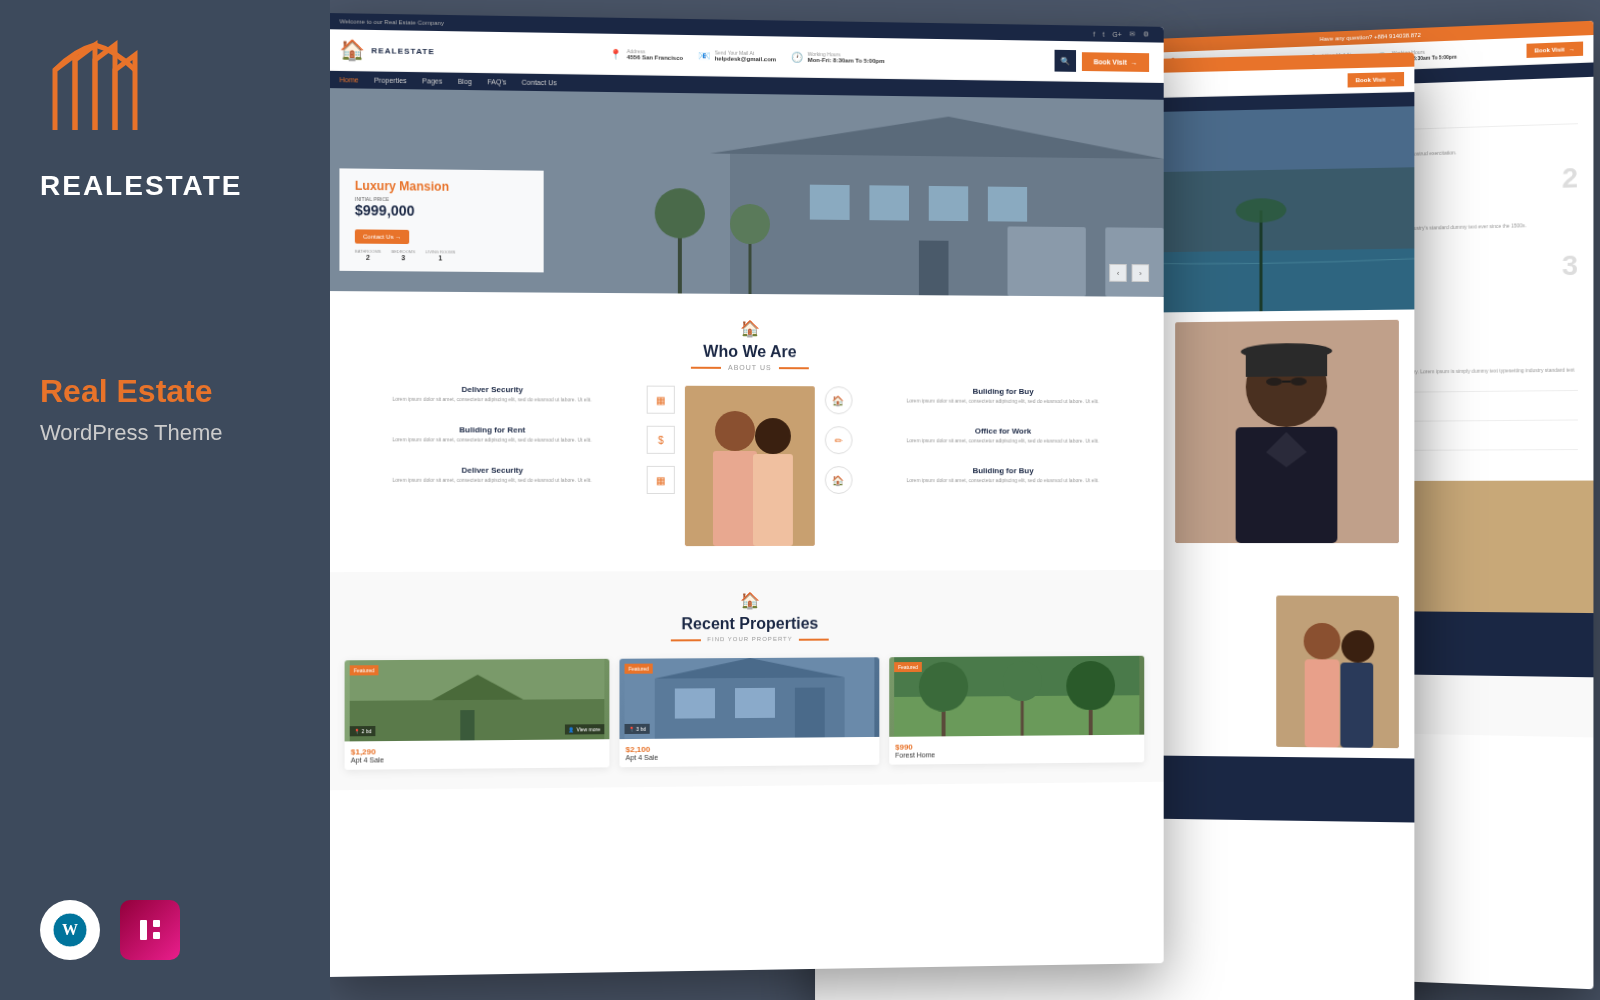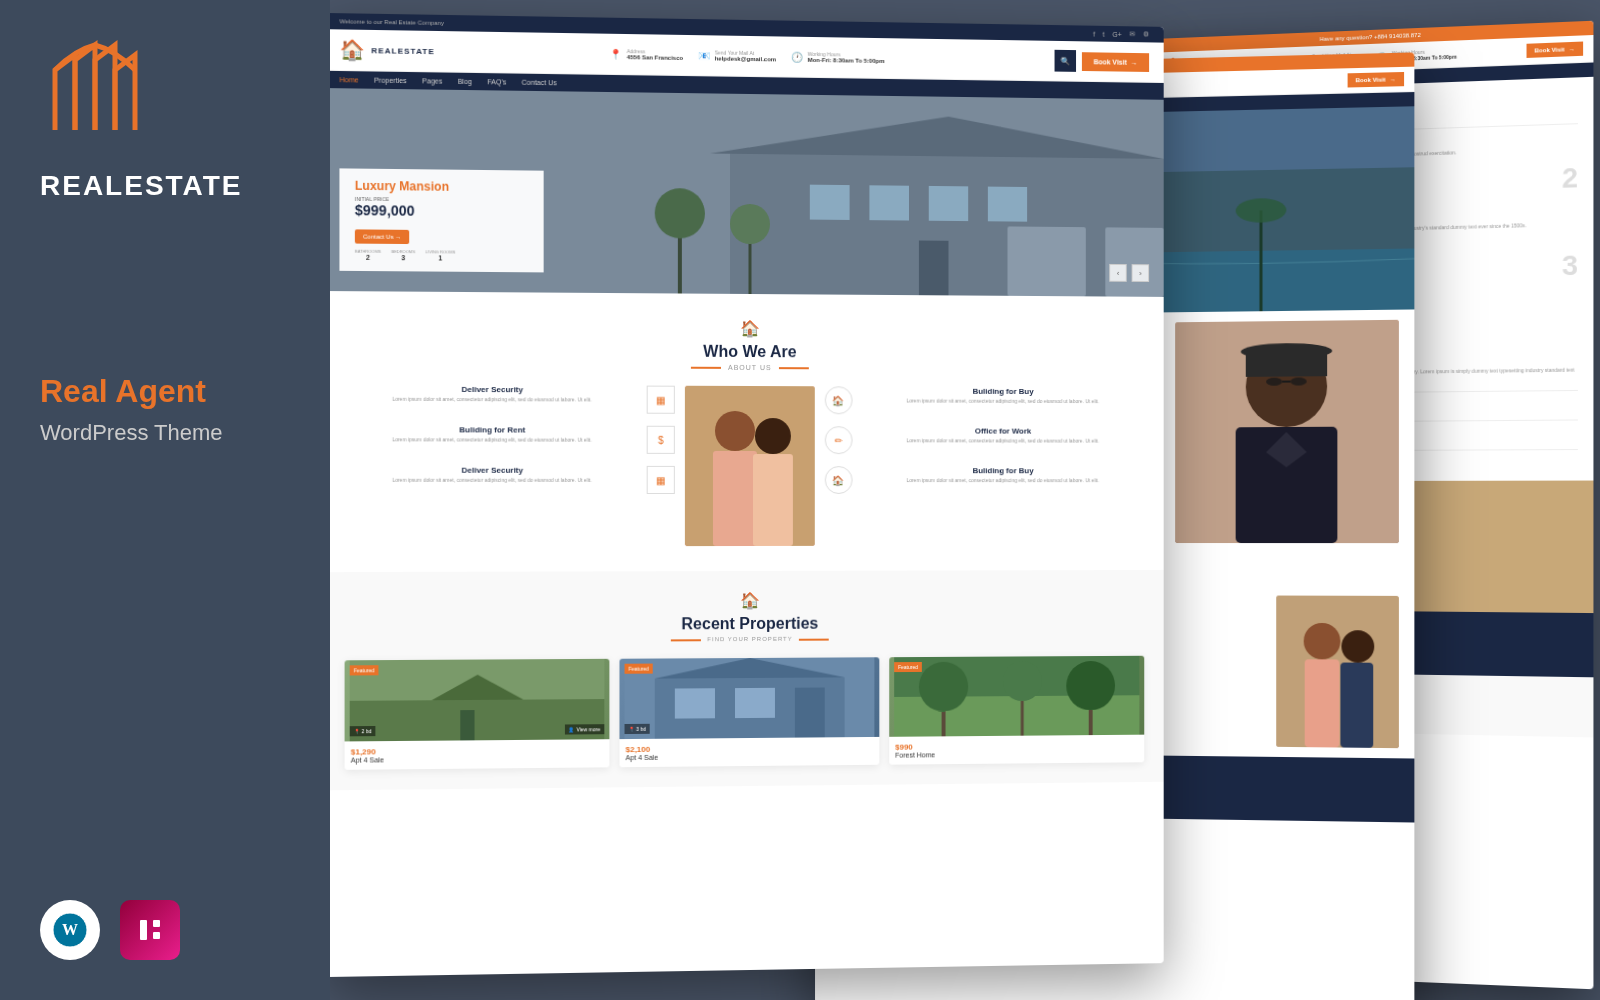--- a/index.html
+++ b/index.html
@@ -668,21 +668,21 @@
 
         <polyline points="55,90 55,20 75,5 75,90"></polyline>
 
         <path d="M15,30 Q35,10 55,5 Q75,10 95,30" fill="none"></path>
       </g>
     </svg>
     <span class="logo-text">REALESTATE</span>
   </div>
 
   <div style="margin-top: 80px;">
-    <div class="theme-title">Real Agent</div>
+    <div class="theme-title">Real Estate</div>
     <div class="theme-subtitle">WordPress Theme</div>
   </div>
 
   <div class="bottom-logos">
     <div class="wp-logo">
       <svg width="36" height="36" viewBox="0 0 36 36" xmlns="http://www.w3.org/2000/svg">
         <circle cx="18" cy="18" r="17" fill="#00749c" stroke="#fff" stroke-width="1"></circle>
         <text x="18" y="23" text-anchor="middle" fill="#fff" font-size="16" font-weight="900" font-family="Georgia">W</text>
       </svg>
     </div>

